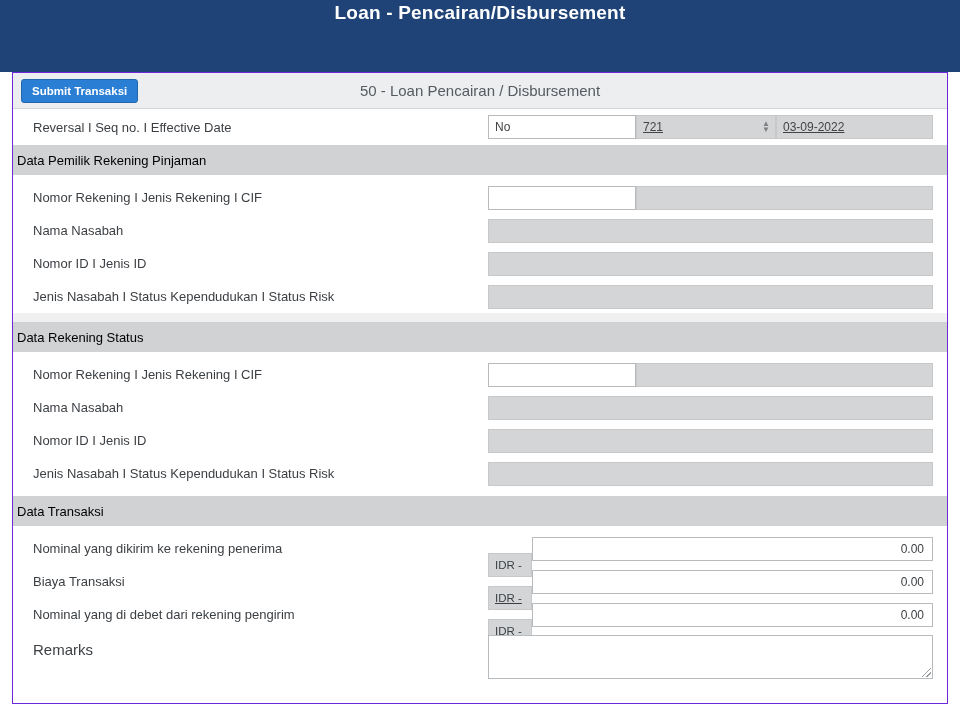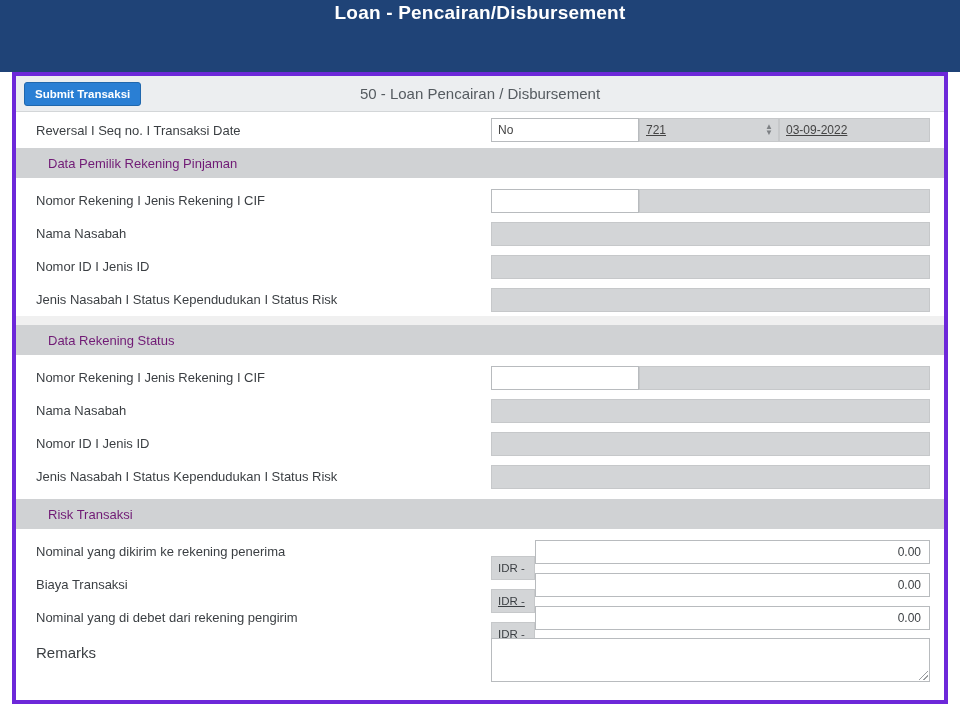--- a/index.html
+++ b/index.html
@@ -28,21 +28,21 @@
     font-weight: bold;
     letter-spacing: 0.2px;
   }
   .app-window {
     position: absolute;
     left: 12px;
     top: 72px;
     width: 936px;
     height: 632px;
     background: #ffffff;
-    border: 4px solid #6d28d9;
+    border: 1px solid #6d28d9;
     box-sizing: border-box;
     overflow: hidden;
   }
   .app-toolbar {
     height: 36px;
     background: #eceef0;
     border-bottom: 1px solid #d3d6d8;
     display: flex;
     align-items: center;
     position: relative;
@@ -72,23 +72,23 @@
   .form-body {
     background: #ffffff;
     height: 596px;
     overflow: hidden;
   }
   .section-band {
     background: #d0d2d4;
     height: 30px;
     display: flex;
     align-items: center;
-    padding-left: 32px;
+    padding-left: 4px;
     font-size: 13px;
-    color: #701a75;
+    color: #000000;
     box-sizing: border-box;
   }
   .divider-gap {
     height: 9px;
     background: #f0f0f0;
   }
   .row {
     display: flex;
     align-items: center;
     height: 33px;
@@ -209,21 +209,21 @@
 <div class="app-window">
 
   <div class="app-toolbar">
     <div class="submit-btn">Submit Transaksi</div>
     <div class="app-title">50 - Loan Pencairan / Disbursement</div>
   </div>
 
   <div class="form-body">
 
     <div class="row" style="height:36px;">
-      <div class="label">Reversal I Seq no. I Transaksi Date</div>
+      <div class="label">Reversal I Seq no. I Effective Date</div>
       <div class="fields">
         <div class="inp-white rev-no">No</div>
         <div class="inp-grey rev-seq">
           <span>721</span>
           <span class="spinner">
             <span>▲</span>
             <span>▼</span>
           </span>
         </div>
         <div class="inp-grey rev-date">03-09-2022</div>
@@ -291,21 +291,21 @@
 
     <div class="row">
       <div class="label">Jenis Nasabah I Status Kependudukan I Status Risk</div>
       <div class="fields">
         <div class="inp-grey w-grow"></div>
       </div>
     </div>
 
     <div style="height:6px" class="white-pad"></div>
 
-    <div class="section-band">Risk Transaksi</div>
+    <div class="section-band">Data Transaksi</div>
     <div style="height:6px" class="white-pad"></div>
 
     <div class="row">
       <div class="label">Nominal yang dikirim ke rekening penerima</div>
       <div class="fields">
         <div class="inp-white cur-tag">IDR -</div>
         <div class="amt-field">0.00</div>
       </div>
     </div>
 

